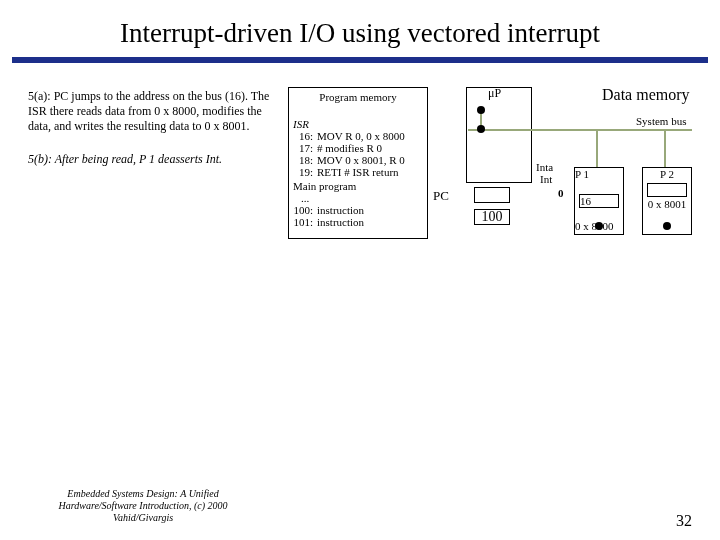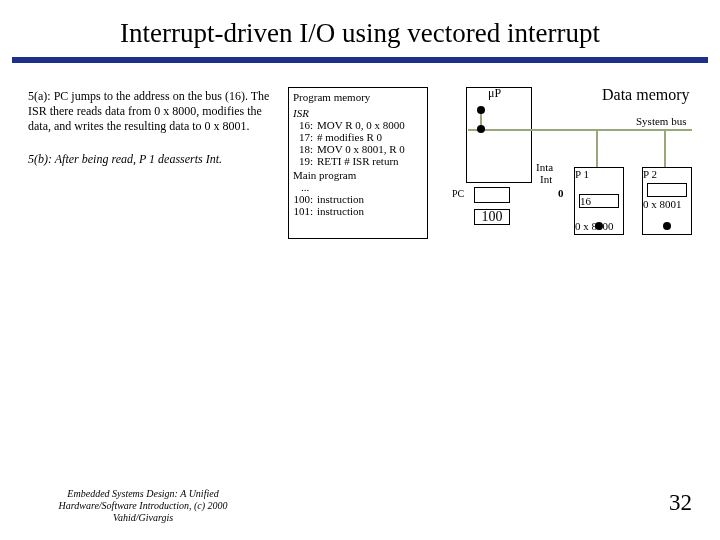--- a/index.html
+++ b/index.html
@@ -3,45 +3,45 @@
 <meta charset="utf-8">
 <style>
 *{box-sizing:border-box;margin:0;padding:0}
 body{width:720px;height:540px;font-family:"Times New Roman",serif;background:#fff;position:relative;overflow:hidden}
 .title{font-size:27px;text-align:center;padding:18px 0 8px}
 .rule{height:6px;background:#1c2f8a;margin:0 12px}
 .content{position:relative;padding:28px 24px 0 16px;height:420px}
 .left{position:absolute;left:28px;top:26px;width:244px;font-size:12px;line-height:1.25}
 .left p{margin-bottom:18px}
 .pm-box{position:absolute;left:288px;top:24px;width:140px;height:152px;border:1px solid #000;font-size:11px;padding:3px 4px}
-.pm-title{text-align:left;margin-bottom:4px}
+.pm-title{text-align:center;margin-bottom:15px}
 .isr-lbl{font-style:italic}
 .pm-line{white-space:nowrap}
 .pm-ln{display:inline-block;width:20px;text-align:right;margin-right:4px}
 .mp-lbl{margin-top:2px}
 .dots{margin-left:8px}
 .up-box{position:absolute;left:466px;top:24px;width:66px;height:96px;border:1px solid #000}
 .up-lbl{position:absolute;left:488px;top:23px;font-size:12px}
 .dm-lbl{position:absolute;left:602px;top:23px;font-size:16px}
 .sys-lbl{position:absolute;left:636px;top:52px;font-size:11px}
 .arrow{position:absolute;height:2px;background:#98a87a}
 .arrow.vert{width:2px;height:auto}
 .p1-box{position:absolute;left:574px;top:104px;width:50px;height:68px;border:1px solid #000;font-size:11px;text-align:left}
-.p2-box{position:absolute;left:642px;top:104px;width:50px;height:68px;border:1px solid #000;font-size:11px;}
+.p2-box{position:absolute;left:642px;top:104px;width:50px;height:68px;border:1px solid #000;font-size:11px;text-align:center}
 .phead{height:14px;border-bottom:0}
 .pcell{height:14px}
 .pc-box{position:absolute;left:474px;top:124px;width:36px;height:16px;border:1px solid #000;font-size:10px;text-align:center;line-height:14px}
 .pc100{position:absolute;left:474px;top:146px;width:36px;height:16px;border:1px solid #000;font-size:14px;text-align:center;line-height:14px}
-.pc-lbl{position:absolute;left:452px;top:125px;font-size:10px}
+.pc-lbl{position:absolute;left:433px;top:125px;font-size:13px}
 .inta-lbl{position:absolute;left:536px;top:98px;font-size:11px}
 .int-lbl{position:absolute;left:540px;top:110px;font-size:11px}
 .zero-lbl{position:absolute;left:558px;top:124px;font-size:11px;font-weight:bold}
 .dot{width:8px;height:8px;background:#000;border-radius:50%;position:absolute}
 .footer{position:absolute;bottom:16px;left:28px;font-size:10px;font-style:italic;width:230px;text-align:center;line-height:1.2}
-.pagenum{position:absolute;bottom:24px;right:28px;font-size:23px}
+.pagenum{position:absolute;bottom:10px;right:28px;font-size:16px}
 </style>
 </head>
 <body>
 
 <div class="title">Interrupt-driven I/O using vectored interrupt</div>
 <div class="rule"></div>
 
 <div class="content">
 
   <div class="left">

